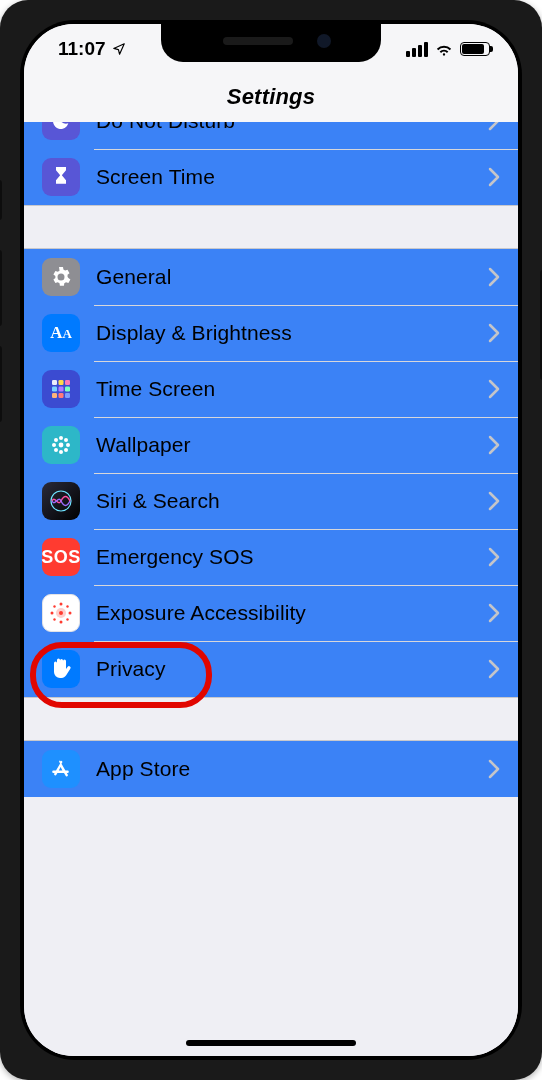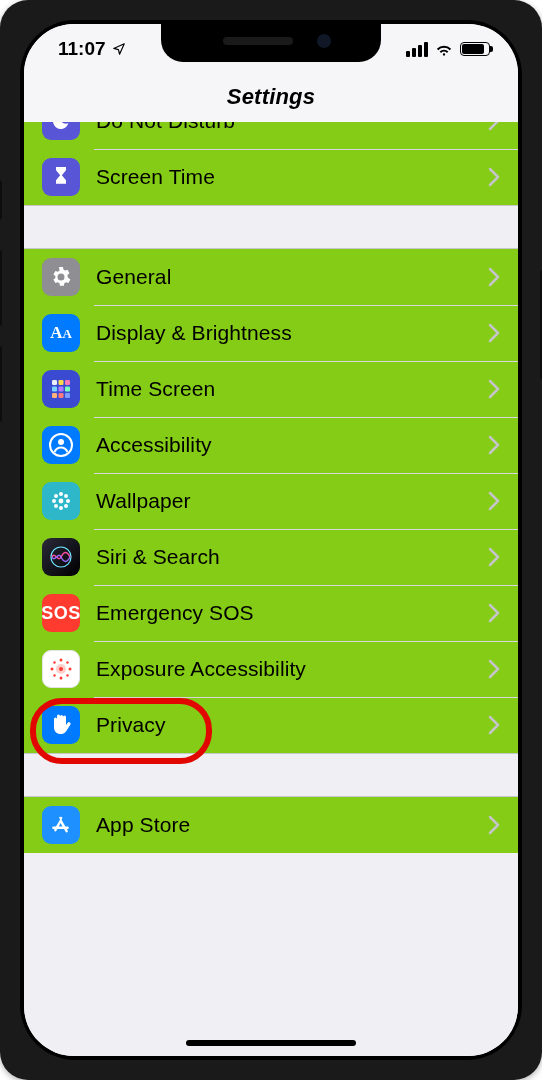--- a/index.html
+++ b/index.html
@@ -104,21 +104,21 @@
     .content {
       position: absolute;
       top: 98px; 
       left: 0; right: 0; bottom: 0;
       overflow: hidden;
       background: #efeff4;
     }
     .scroller { transform: translateY(-30px); }
 
     .group {
-      background: #84cc16;
+      background: #3b82f6;
       border-top: 1px solid #c8c8cc;
       border-bottom: 1px solid #c8c8cc;
       margin-bottom: 42px;
     }
     .group:last-child { margin-bottom: 0; border-bottom: none; }
 
     .row {
       display: flex;
       align-items: center;
       min-height: 56px;
@@ -302,35 +302,20 @@
                   </svg>
                 </div>
                 <div class="label">Time Screen</div>
                 <div class="chev">
                   <svg width="12" height="20" viewBox="0 0 12 20">
                     <path d="M2 2l8 8-8 8" fill="none" stroke="#c5c5c9" stroke-width="2.5" stroke-linecap="round" stroke-linejoin="round"></path>
                   </svg>
                 </div>
               </div>
               <div class="row">
-                <div class="icon-wrap ic-blue">
-                  <svg width="26" height="26" viewBox="0 0 26 26">
-                    <circle cx="13" cy="13" r="11" fill="none" stroke="#fff" stroke-width="2"></circle>
-                    <circle cx="13" cy="10" r="3" fill="#fff"></circle>
-                    <path d="M6.5 20c1.4-3 4-4.5 6.5-4.5s5.1 1.5 6.5 4.5" fill="none" stroke="#fff" stroke-width="2"></path>
-                  </svg>
-                </div>
-                <div class="label">Accessibility</div>
-                <div class="chev">
-                  <svg width="12" height="20" viewBox="0 0 12 20">
-                    <path d="M2 2l8 8-8 8" fill="none" stroke="#c5c5c9" stroke-width="2.5" stroke-linecap="round" stroke-linejoin="round"></path>
-                  </svg>
-                </div>
-              </div>
-              <div class="row">
                 <div class="icon-wrap ic-cyan">
                   <svg width="24" height="24" viewBox="0 0 24 24">
                     <g fill="#fff">
                       <circle cx="12" cy="12" r="2.4"></circle>
                       <circle cx="12" cy="5" r="2"></circle>
                       <circle cx="12" cy="19" r="2"></circle>
                       <circle cx="5" cy="12" r="2"></circle>
                       <circle cx="19" cy="12" r="2"></circle>
                       <circle cx="7" cy="7" r="2"></circle>
                       <circle cx="17" cy="7" r="2"></circle>

